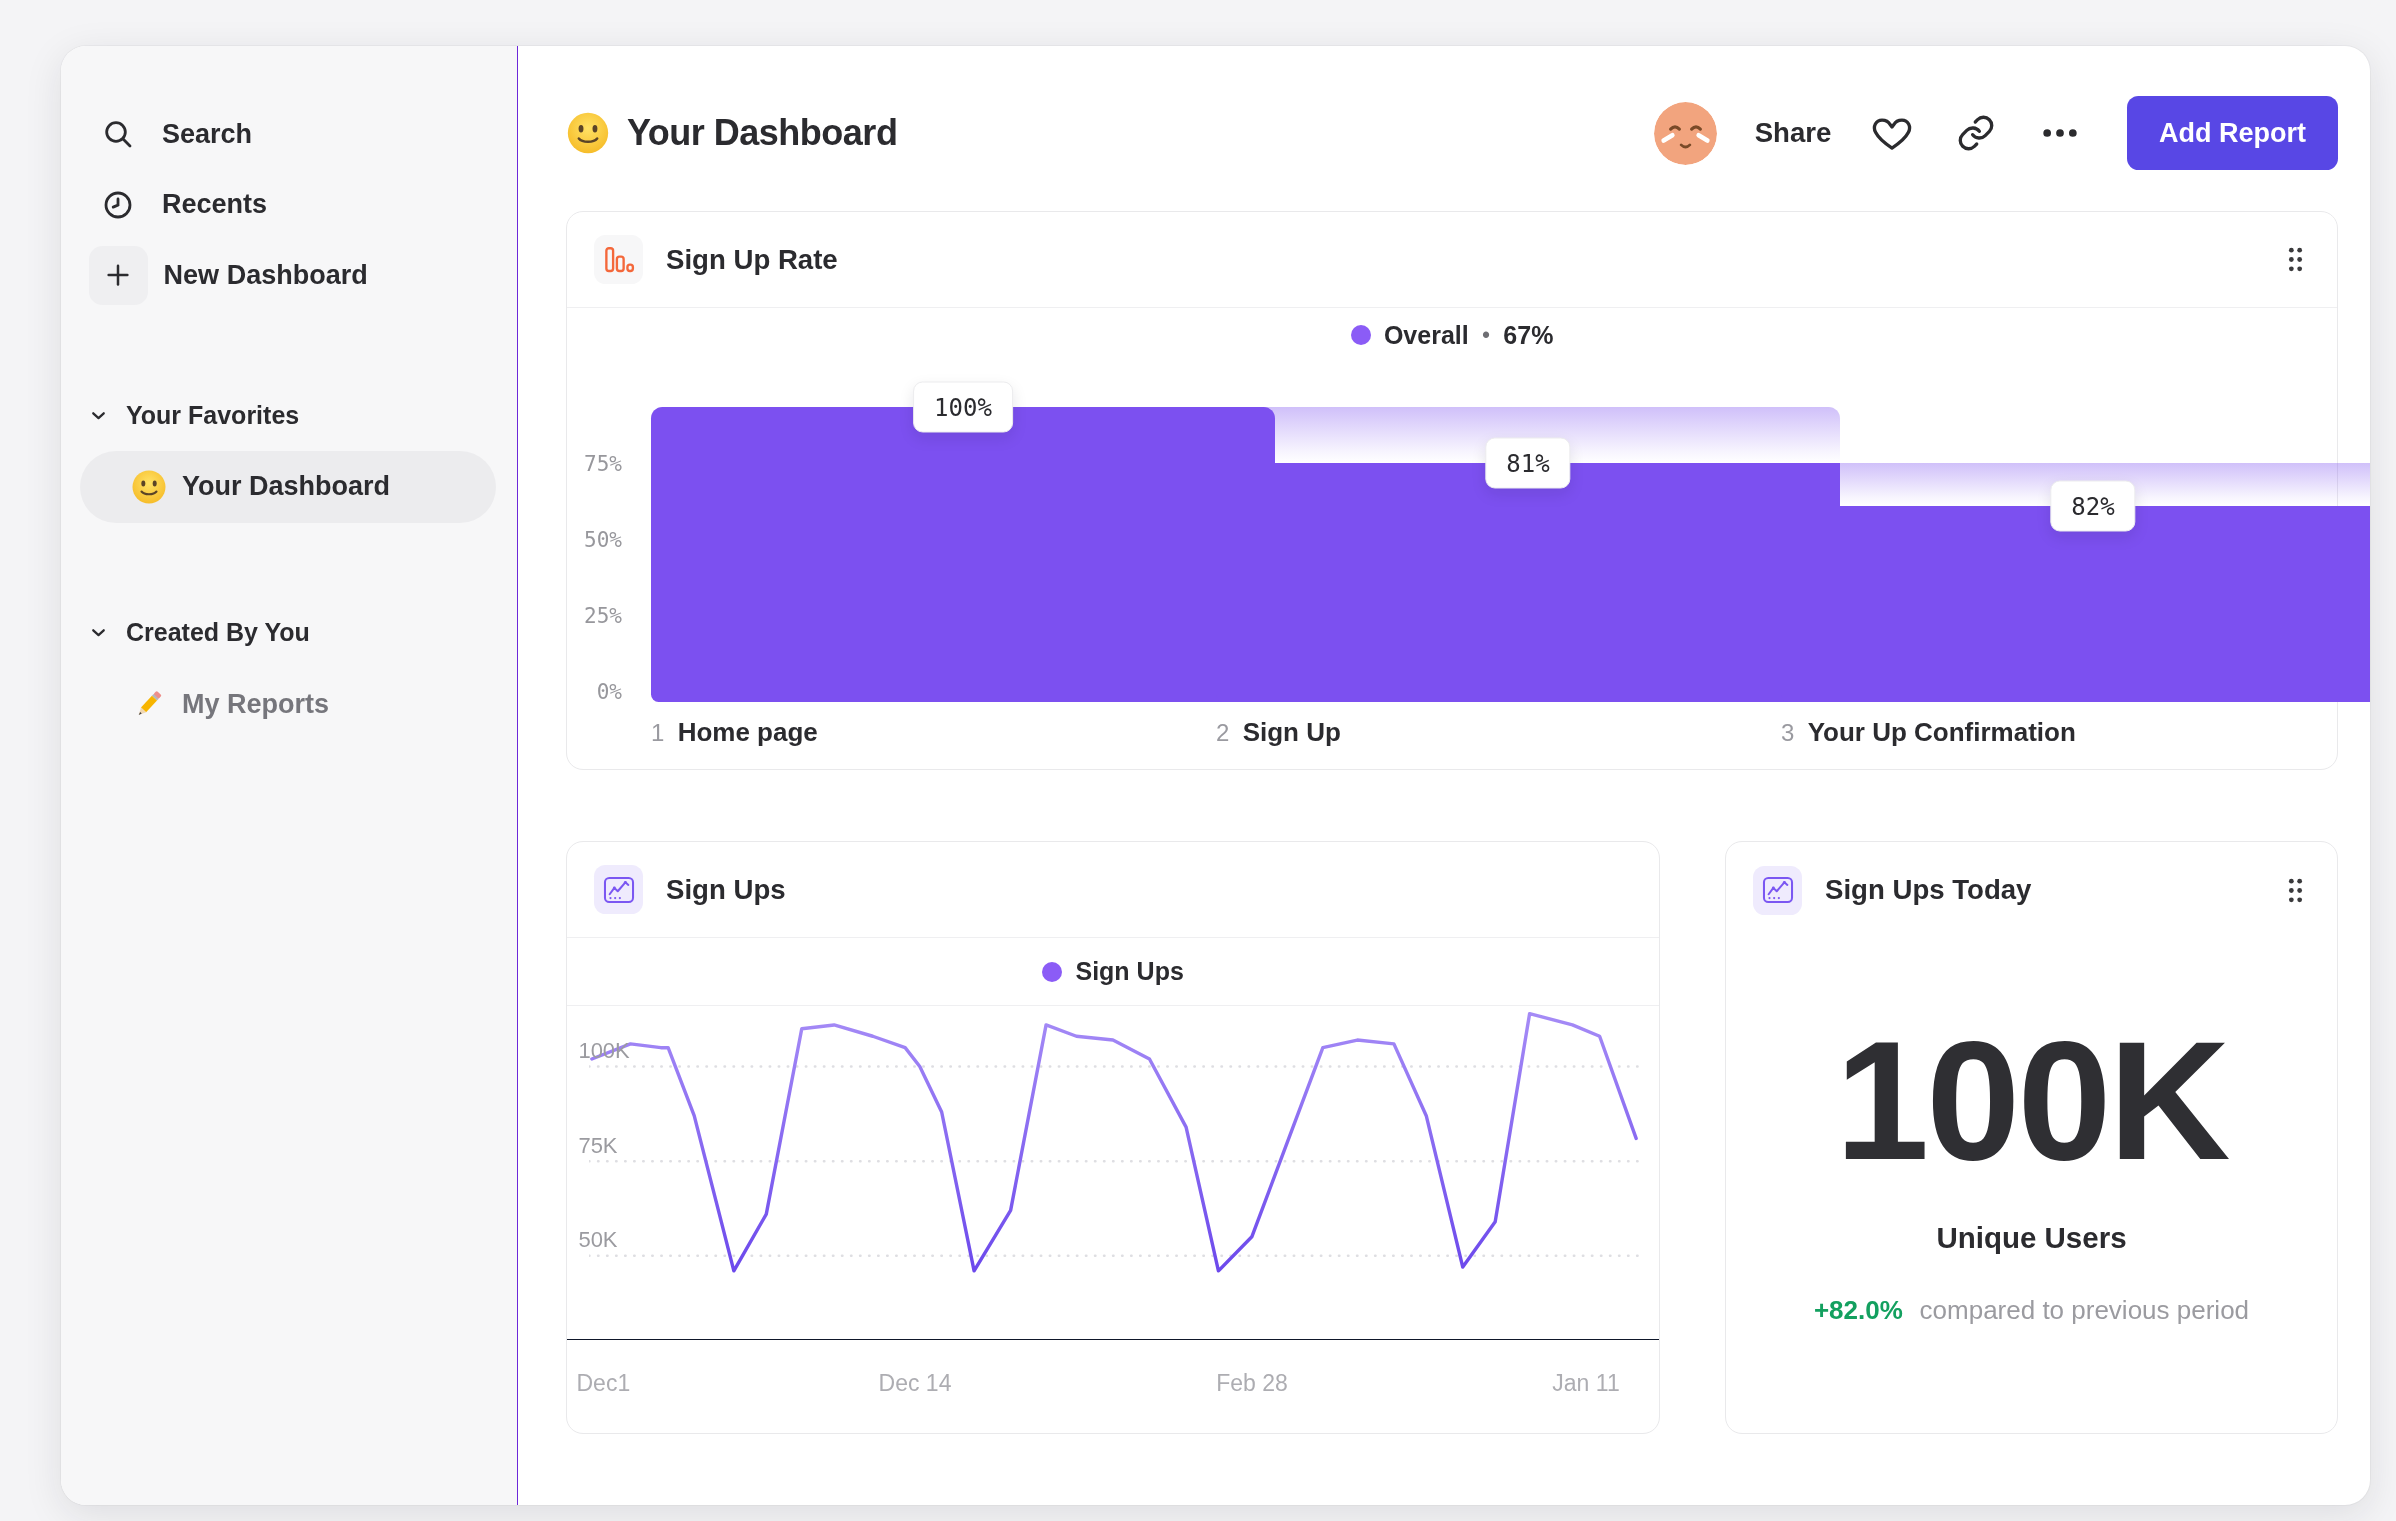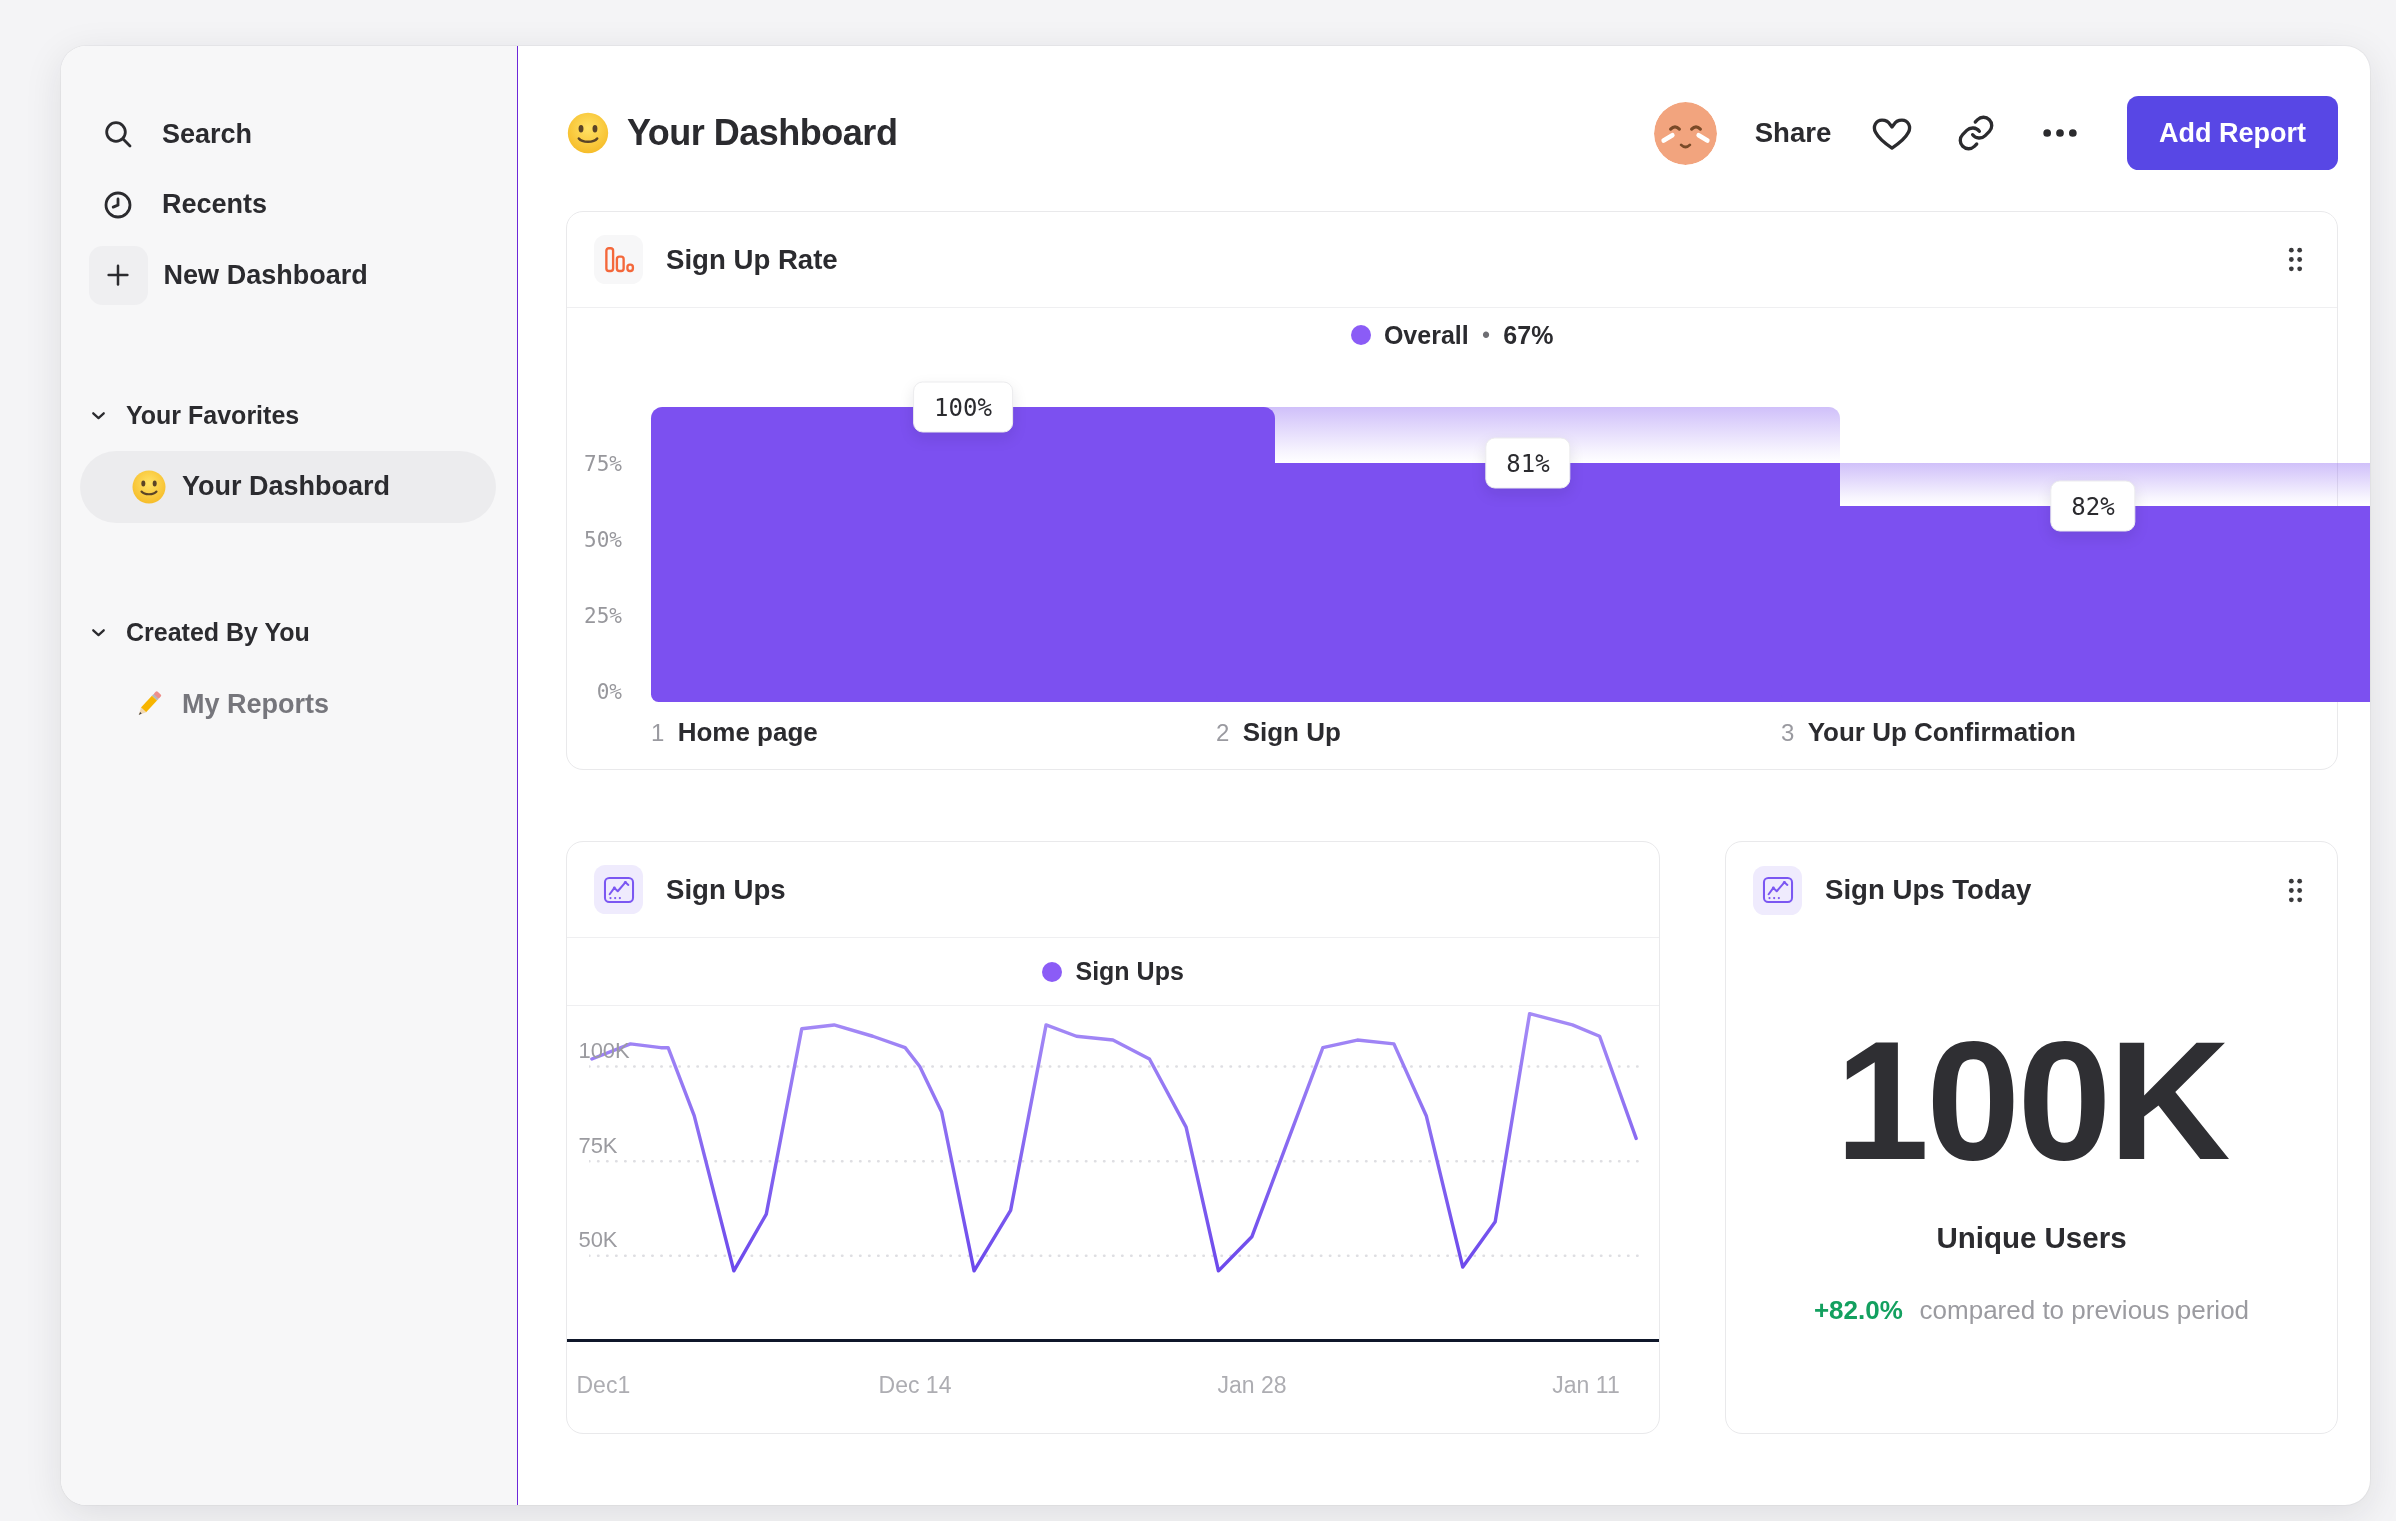--- a/index.html
+++ b/index.html
@@ -62,21 +62,21 @@
   .fx:nth-child(1){left:84px;} .fx:nth-child(2){left:649px;} .fx:nth-child(3){left:1214px;}
   .fx .num{font-size:24px;color:#9A9AA0;}
   .fx .lab{font-size:26px;font-weight:600;color:#2B2B2F;}
   
   .bottom-row{display:flex;gap:65px;}
   .line-card{width:1094px;height:593px;flex:none;}
   .line-legend{height:67px;border-bottom:1px solid #EFEFF1;display:flex;align-items:center;justify-content:center;gap:13.3px;}
   .line-plot{position:relative;height:333px;}
   .line-plot svg{position:absolute;left:22px;top:0;width:1050px;height:333px;}
   .gl-label{position:absolute;left:11.4px;font-size:22px;color:#9B9BA0;}
-  .line-xrow{position:relative;height:96px;border-top:3px solid #0f172a;}
+  .line-xrow{position:relative;height:96px;border-top:1px solid #0f172a;}
   .lx{position:absolute;top:30px;font-size:23px;color:#ADADB2;transform:translateX(-50%);white-space:nowrap;}
   .lx.left{transform:none;}
   
   .metric-card{flex:1;height:593px;}
   .metric-body{text-align:center;}
   .metric-value{font-size:169px;font-weight:700;letter-spacing:-2.9px;color:#2F2F33;margin-top:78px;line-height:1;}
   .metric-label{font-size:29.5px;font-weight:700;margin-top:36px;}
   .metric-delta{margin-top:40px;font-size:26px;}
   .metric-delta .pos{color:var(--positive-green,#13A05F);font-weight:700;}
   .metric-delta .note{color:#9B9BA0;margin-left:9.5px;}
@@ -324,21 +324,21 @@
               <line x1="0" x2="1104" y1="262.5" y2="262.5" stroke="#DEDEE2" stroke-width="2.6" stroke-dasharray="0.5 9" stroke-linecap="round"></line>
               <path d="M3.0 55.7L43.6 39.8L75.5 43.8L83.2 43.8L110.6 115.3L152.3 278.4L186.4 218.8L223.7 23.9L257.7 19.9L298.4 31.8L332.4 43.8L347.8 63.6L370.8 111.4L404.9 278.4L443.3 214.8L480.6 19.9L512.5 31.8L550.9 35.8L589.3 55.7L627.8 127.3L661.8 278.4L696.9 242.6L771.6 43.8L807.8 35.8L846.3 39.8L880.3 115.3L918.7 274.4L952.8 226.7L989.0 8.0L1034.0 19.9L1062.6 31.8L1101.0 139.2" fill="none" stroke="url(#lgrad)" stroke-width="3.6" stroke-linejoin="round" stroke-linecap="round"></path>
             </svg>
           <span class="gl-label" id="gl0" style="top: 32px;">100K</span>
           <span class="gl-label" id="gl1" style="top: 127px;">75K</span>
           <span class="gl-label" id="gl2" style="top: 221px;">50K</span>
         </div>
         <div class="line-xrow" id="lineXRow">
           <span class="lx left" style="left: 9.5px;">Dec1</span>
           <span class="lx" style="left: 348px;">Dec 14</span>
-          <span class="lx" style="left: 685px;">Jan 28</span>
+          <span class="lx" style="left: 685px;">Feb 28</span>
           <span class="lx" style="left: 1019px;">Jan 11</span>
         </div>
       </section>
 
       <section class="card metric-card">
         <div class="card-head">
           <span class="chip purple">
             <svg width="34" height="34" viewBox="0 0 40 40" fill="none" stroke="var(--line-purple,#7B57F2)" stroke-width="2.4">
                 <rect x="3.5" y="6" width="33" height="28" rx="5"></rect>
                 <polyline points="9,25 14.5,17.5 18.5,21.5 27.5,11 31,14" stroke-linecap="round" stroke-linejoin="round"></polyline>

